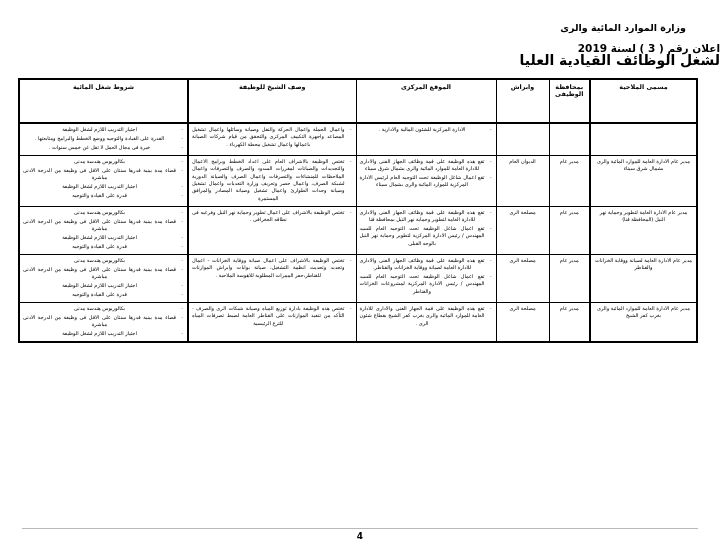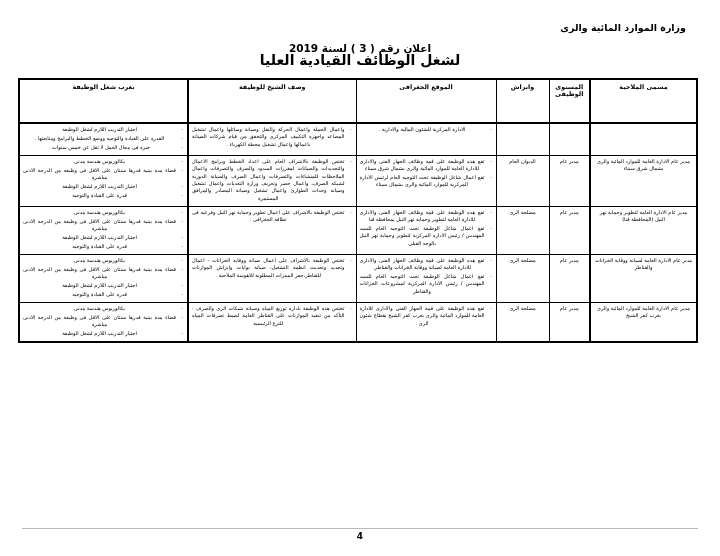--- a/index.html
+++ b/index.html
@@ -33,21 +33,21 @@
     font-size: 9.5px;
     font-weight: bold;
     letter-spacing: 0;
     white-space: nowrap;
   }
   .doc-title-block {
     position: absolute;
     top: 42px;
     left: 0;
     right: 0;
-    text-align: center;
+    text-align: right;
   }
   .doc-title-1 {
     font-size: 10.5px;
     font-weight: bold;
     line-height: 13px;
     white-space: nowrap;
   }
   .doc-title-2 {
     font-size: 14px;
     font-weight: bold;
@@ -168,25 +168,25 @@
         <col class="c-title">
         <col class="c-level">
         <col class="c-entity">
         <col class="c-org">
         <col class="c-desc">
         <col class="c-cond">
       </colgroup>
       <thead>
         <tr>
           <th>مسمى الملاحية</th>
-          <th>المستوى الوظيفى</th>
+          <th>بمحافظة الوظيفى</th>
           <th>وابراش</th>
-          <th>الموقع الجغرافى</th>
+          <th>الموقع المركزى</th>
           <th>وصف الشيخ للوظيفة</th>
-          <th>بغرب شغل الوظيفة</th>
+          <th>شروط شغل المائية</th>
         </tr>
       </thead>
       <tbody id="jobs-body">
           <tr>
             <td class="cell-title"></td>
             <td class="cell-level"></td>
             <td class="cell-entity"></td>
             <td>
               <ul class="bullets">
                 <li>الادارة المركزية للشئون المالية والادارية .</li>

